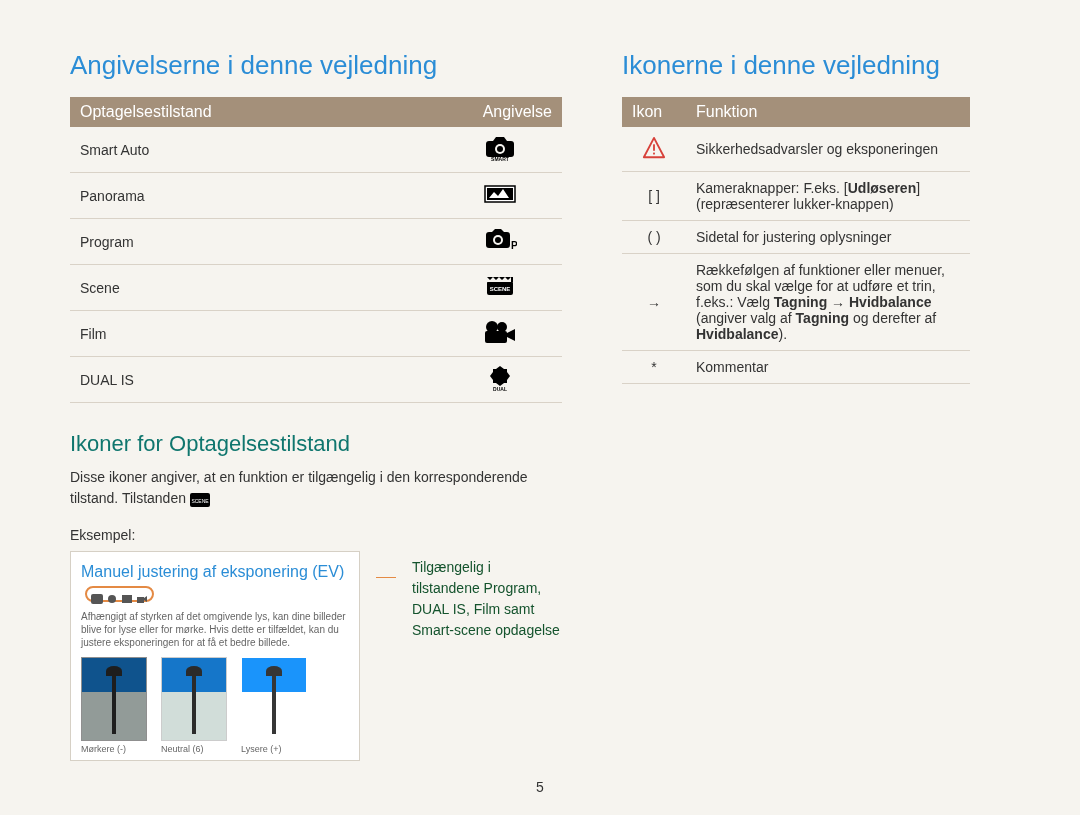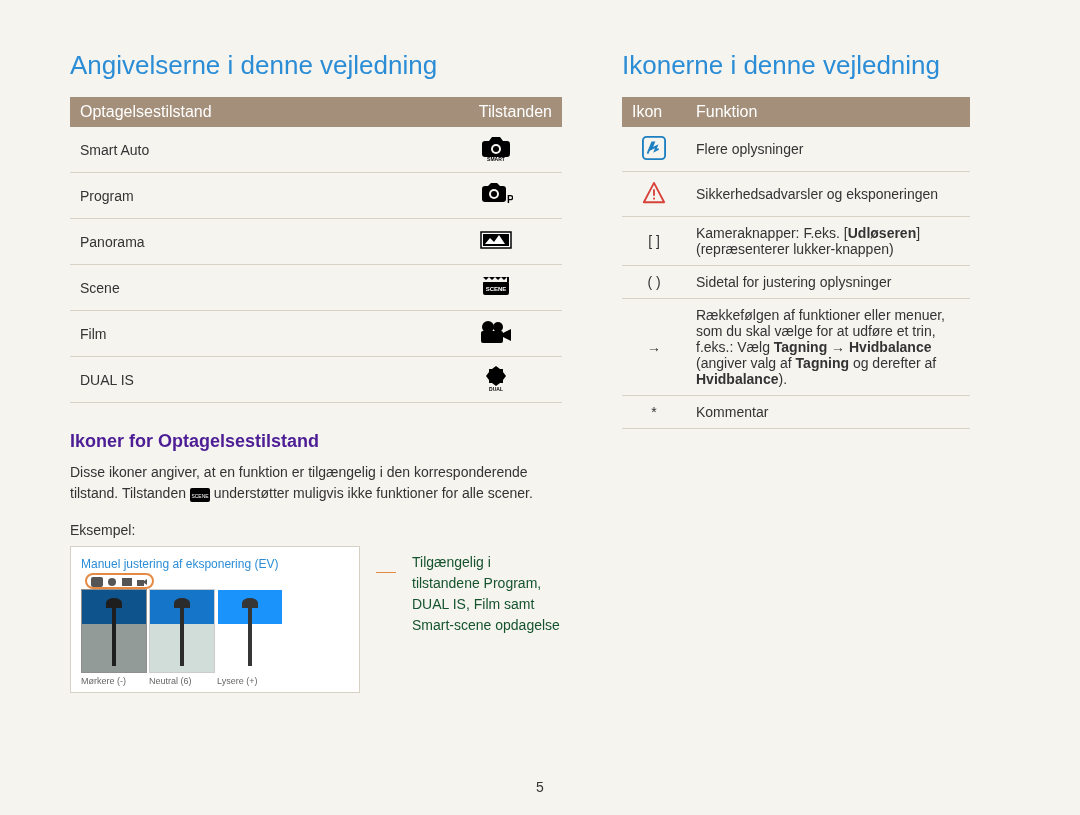--- a/index.html
+++ b/index.html
@@ -60,23 +60,23 @@
     width: 60px;
   }
   .mode-icon, .row-icon {
     display: inline-flex;
     align-items: center;
     justify-content: center;
     width: 34px;
     height: 26px;
   }
   h2.sub-title {
-    font-size: 18px;
-    font-weight: 700;
-    color: #4c1d95;
+    font-size: 22px;
+    font-weight: 400;
+    color: #0f766e;
     margin: 28px 0 10px 0;
   }
   p.body-text {
     font-size: 14px;
     line-height: 1.5;
     margin: 0 0 8px 0;
   }
   .example-label {
     font-weight: 400;
     margin: 18px 0 8px 0;
@@ -89,21 +89,21 @@
   .example-card {
     width: 290px;
     border: 1px solid #d6d0c5;
     background: #ffffff;
     padding: 10px 10px 6px 10px;
     box-sizing: border-box;
     position: relative;
   }
   .example-card .card-title {
     color: var(--header-blue);
-    font-size: 12px;
+    font-size: 16px;
     line-height: 1.3;
   }
   .icon-strip {
     display: inline-flex;
     border: 2px solid var(--callout-orange);
     border-radius: 12px;
     padding: 1px 4px;
     gap: 3px;
     vertical-align: middle;
     margin-left: 4px;
@@ -114,21 +114,21 @@
     display: inline-block;
   }
   .card-desc {
     font-size: 10px;
     color: #666;
     margin: 6px 0 8px 0;
     line-height: 1.3;
   }
   .thumbs {
     display: flex;
-    gap: 4px;
+    gap: 16px;
   }
   .thumb-col { width: 64px; }
   .thumb {
     width: 64px;
     height: 82px;
     background: linear-gradient(#1576c9 42%, #d1ddd9 42%, #d1ddd9 100%);
     position: relative;
     border: 1px solid #ccc;
   }
   .thumb.dark { filter: brightness(0.7); }
@@ -191,55 +191,55 @@
 
 <div class="page">
 
   <div class="col">
     <h1 class="section-title">Angivelserne i denne vejledning</h1>
 
     <table class="mode-table">
       <thead>
         <tr>
           <th>Optagelsestilstand</th>
-          <th class="th-icon">Tilstanden</th>
+          <th class="th-icon">Angivelse</th>
         </tr>
       </thead>
       <tbody>
         <tr>
           <td>Smart Auto</td>
           <td><span class="mode-icon">
             <svg viewBox="0 0 34 26" width="34" height="26">
                   <rect x="3" y="6" width="28" height="16" rx="3" fill="#000"></rect>
                   <path d="M10 6 l3 -4 h8 l3 4" fill="#000"></path>
                   <circle cx="17" cy="14" r="5" fill="#f6f4ef"></circle>
                   <circle cx="17" cy="14" r="3" fill="#000"></circle>
                   <text x="17" y="26" font-size="5" text-anchor="middle" fill="#000" font-weight="bold">SMART</text>
                 </svg>
           </span></td>
         </tr>
         <tr>
+          <td>Panorama</td>
+          <td><span class="mode-icon">
+            <svg viewBox="0 0 34 26" width="34" height="26">
+                  <rect x="2" y="5" width="30" height="16" fill="#fff" stroke="#000" stroke-width="1.5"></rect>
+                  <rect x="4" y="7" width="26" height="12" fill="#000"></rect>
+                  <path d="M6 17 l5 -6 l4 4 l5 -7 l6 9 z" fill="#fff"></path>
+                </svg>
+          </span></td>
+        </tr>
+        <tr>
           <td>Program</td>
           <td><span class="mode-icon">
             <svg viewBox="0 0 34 26" width="34" height="26">
                   <rect x="3" y="5" width="24" height="16" rx="3" fill="#000"></rect>
                   <path d="M9 5 l3 -3 h6 l3 3" fill="#000"></path>
                   <circle cx="15" cy="13" r="5" fill="#f6f4ef"></circle>
                   <circle cx="15" cy="13" r="3" fill="#000"></circle>
                   <text x="28" y="22" font-size="10" fill="#000" font-weight="bold">P</text>
-                </svg>
-          </span></td>
-        </tr>
-        <tr>
-          <td>Panorama</td>
-          <td><span class="mode-icon">
-            <svg viewBox="0 0 34 26" width="34" height="26">
-                  <rect x="2" y="5" width="30" height="16" fill="#fff" stroke="#000" stroke-width="1.5"></rect>
-                  <rect x="4" y="7" width="26" height="12" fill="#000"></rect>
-                  <path d="M6 17 l5 -6 l4 4 l5 -7 l6 9 z" fill="#fff"></path>
                 </svg>
           </span></td>
         </tr>
         <tr>
           <td>Scene</td>
           <td><span class="mode-icon">
             <svg viewBox="0 0 34 26" width="34" height="26">
                   <rect x="4" y="8" width="26" height="14" rx="2" fill="#000"></rect>
                   <rect x="4" y="4" width="26" height="5" fill="#000"></rect>
                   <path d="M4 4 l3 3 l3 -3 l3 3 l3 -3 l3 3 l3 -3 l3 3 l3 -3 v5 h-26 z" fill="#f6f4ef"></path>
@@ -272,21 +272,20 @@
 
     <h2 class="sub-title">Ikoner for Optagelsestilstand</h2>
     <p class="body-text">
       <span>Disse ikoner angiver, at en funktion er tilgængelig i den korresponderende tilstand. Tilstanden</span>
       <span class="inline-icon">
         <svg viewBox="0 0 20 14" width="20" height="14">
             <rect width="20" height="14" rx="2" fill="#000"></rect>
             <text x="10" y="10" font-size="5" text-anchor="middle" fill="#fff">SCENE</text>
           </svg>
       </span>
-      <span>understøtter muligvis ikke funktioner for alle scener.</span>
     </p>
 
     <div class="example-label">Eksempel:</div>
 
     <div class="example-wrap">
       <div class="example-card">
         <div class="card-title">
           <span>Manuel justering af eksponering (EV)</span>
           <span class="icon-strip">
             <span class="mini-icon"><svg viewBox="0 0 12 10">
@@ -297,20 +296,21 @@
                 </svg></span>
             <span class="mini-icon"><svg viewBox="0 0 12 10">
                   <rect x="1" y="1" width="10" height="8" fill="#555"></rect>
                 </svg></span>
             <span class="mini-icon"><svg viewBox="0 0 12 10">
                   <rect x="1" y="3" width="7" height="6" fill="#555"></rect>
                   <path d="M8 4 l3 -2 v6 l-3 -2 z" fill="#555"></path>
                 </svg></span>
           </span>
         </div>
+        <div class="card-desc">Afhængigt af styrken af det omgivende lys, kan dine billeder blive for lyse eller for mørke. Hvis dette er tilfældet, kan du justere eksponeringen for at få et bedre billede.</div>
         <div class="thumbs">
           <div class="thumb-col">
             <div class="thumb dark">
                 <div class="lamp"></div>
               </div>
             <div class="thumb-label">Mørkere (-)</div>
           </div>
           <div class="thumb-col">
             <div class="thumb">
                 <div class="lamp"></div>
@@ -337,29 +337,20 @@
       <thead>
         <tr>
           <th>Ikon</th>
           <th>Funktion</th>
         </tr>
       </thead>
       <tbody>
         <tr>
           <td><span class="row-icon">
             <svg viewBox="0 0 26 26" width="24" height="24">
-                  <rect x="1" y="1" width="24" height="24" rx="4" fill="none" stroke="#1b7fc1" stroke-width="2"></rect>
-                  <path d="M6 19 l5 -12 l2 0 l-3 7 l6 -3 l-2 5 l4 -2" fill="none" stroke="#1b7fc1" stroke-width="2"></path>
-                </svg>
-          </span></td>
-          <td>Flere oplysninger</td>
-        </tr>
-        <tr>
-          <td><span class="row-icon">
-            <svg viewBox="0 0 26 26" width="24" height="24">
                   <path d="M13 2 L24 23 H2 Z" fill="none" stroke="#d7413a" stroke-width="2" stroke-linejoin="round"></path>
                   <rect x="12" y="9" width="2" height="7" fill="#d7413a"></rect>
                   <rect x="12" y="18" width="2" height="2" fill="#d7413a"></rect>
                 </svg>
           </span></td>
           <td>Sikkerhedsadvarsler og eksponeringen</td>
         </tr>
         <tr>
           <td>[  ]</td>
           <td>Kameraknapper: F.eks. [<b>Udløseren</b>] (repræsenterer lukker-knappen)</td>

